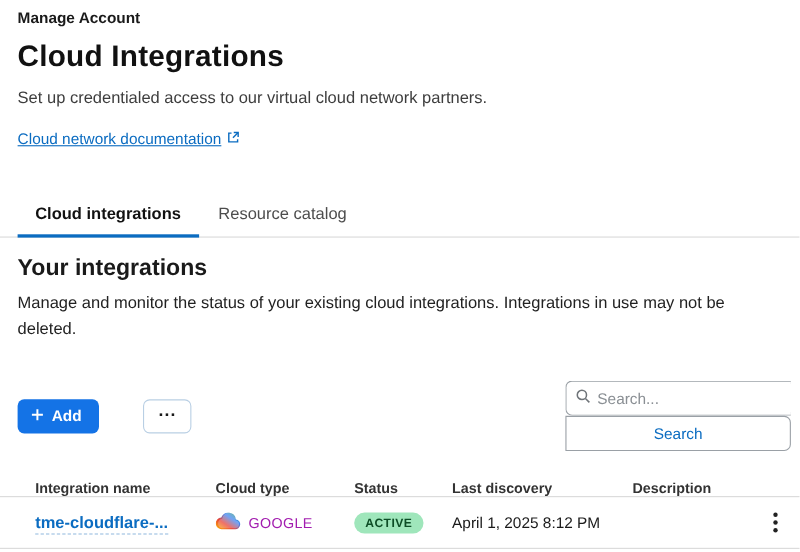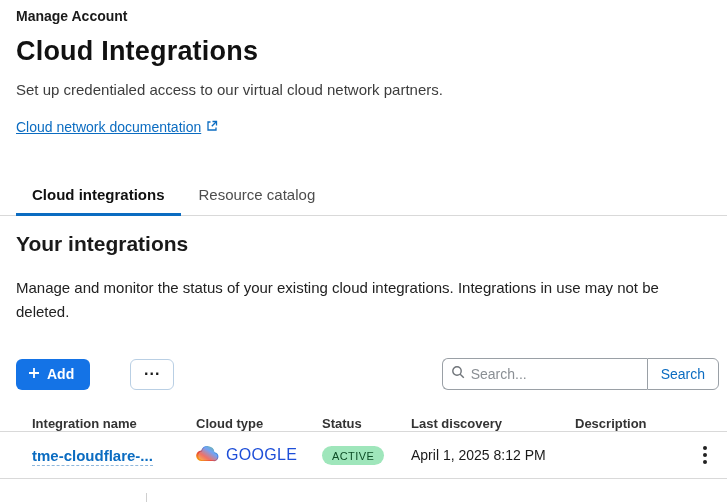--- a/index.html
+++ b/index.html
@@ -27,39 +27,39 @@
   .tab {
     padding: 10px 16px 12px 16px; font-size: 15px; color: #4d4d4d;
     cursor: pointer; position: relative; margin-right: 2px;
   }
   .tab.active { color: #111; font-weight: bold; }
   .tab.active::after {
     content: ""; position: absolute; left: 0; right: 0; bottom: -1px;
     height: 3px; background: #0b6cc1;
   }
 
-  .section-title { font-size: 21px; font-weight: bold; margin-top: 16px; margin-bottom: 20px; }
+  .section-title { font-size: 21px; font-weight: bold; margin-top: 16px; margin-bottom: 8px; }
   .section-desc { font-size: 15px; color: #222; line-height: 1.6; max-width: 700px; }
 
   
   .toolbar { display: flex; align-items: center; margin-top: 34px; padding-left: 16px; padding-right: 8px; gap: 28px; }
   .btn-add {
     display: inline-flex; align-items: center; gap: 7px;
     background: #1473e6; color: #fff; border: none; border-radius: 6px;
     height: 31px; padding: 0 16px 0 12px; font-size: 14px; font-weight: bold;
     font-family: "Liberation Sans", sans-serif; cursor: pointer;
   }
   .btn-overflow {
     margin-left: 12px; width: 44px; height: 31px;
     background: #fff; border: 1px solid #b9cfe4; border-radius: 6px;
     display: inline-flex; align-items: center; justify-content: center;
     font-size: 16px; font-weight: bold; color: #1a1a1a; letter-spacing: 1px;
     cursor: pointer; line-height: 0; padding-bottom: 8px;
   }
-  .search-group { margin-left: auto; display: flex; }
+  .search-group { margin-left: auto; display: flex; flex-direction: column; }
   .search-box {
     display: flex; align-items: center; gap: 6px;
     width: 205px; height: 32px;
     border: 1px solid #9aa0a6; border-right: none;
     border-radius: 6px 0 0 6px; padding: 0 8px; background: #fff;
   }
   .search-box input {
     border: none; outline: none; width: 100%;
     font-size: 14px; font-family: "Liberation Sans", sans-serif; color: #333;
   }
@@ -76,24 +76,24 @@
   .thead, .trow {
     display: grid;
     grid-template-columns: 164px 126px 89px 164px 1fr 36px;
     align-items: center;
     padding-left: 32px; padding-right: 14px;
   }
   .thead { font-size: 13px; font-weight: bold; color: #333; border-bottom: 1px solid #d9d9d9; }
   .trow { height: 47px; border-bottom: 1px solid #d9d9d9; font-size: 14px; }
   .cell-name { font-size: 15px; font-weight: bold; color: #0b6cc1; }
   .cell-name span { border-bottom: 1px dashed #8fb8dd; cursor: pointer; padding-bottom: 1px; }
-  .cell-cloud { display: flex; align-items: center; gap: 7px; font-size: 16px; color: #1d4ed8; letter-spacing: .3px; }
+  .cell-cloud { display: flex; align-items: center; gap: 7px; font-size: 13px; color: #a21caf; letter-spacing: .3px; }
   .badge {
     display: inline-block; background: #9fe6bb; color: #0d4d26;
-    font-size: 11px; font-weight: normal; letter-spacing: .4px;
+    font-size: 11px; font-weight: bold; letter-spacing: .4px;
     padding: 4px 10px 3px 10px; border-radius: 10px; text-align: right;
   }
   .cell-date { font-size: 14px; color: #1a1a1a; }
   .kebab { display: flex; flex-direction: column; gap: 3px; align-items: center; cursor: pointer; padding: 4px 6px; justify-self: end; }
   .kebab i { width: 4px; height: 4px; border-radius: 50%; background: #222; }
 
   
   .footer { display: flex; align-items: center; padding: 14px 0 14px 30px; font-size: 14px; color: #1a1a1a; }
   .footer .range { font-weight: bold; margin-right: 5px; }
   .vdiv { width: 1px; height: 30px; background: #cfcfcf; margin: 0 22px; }

